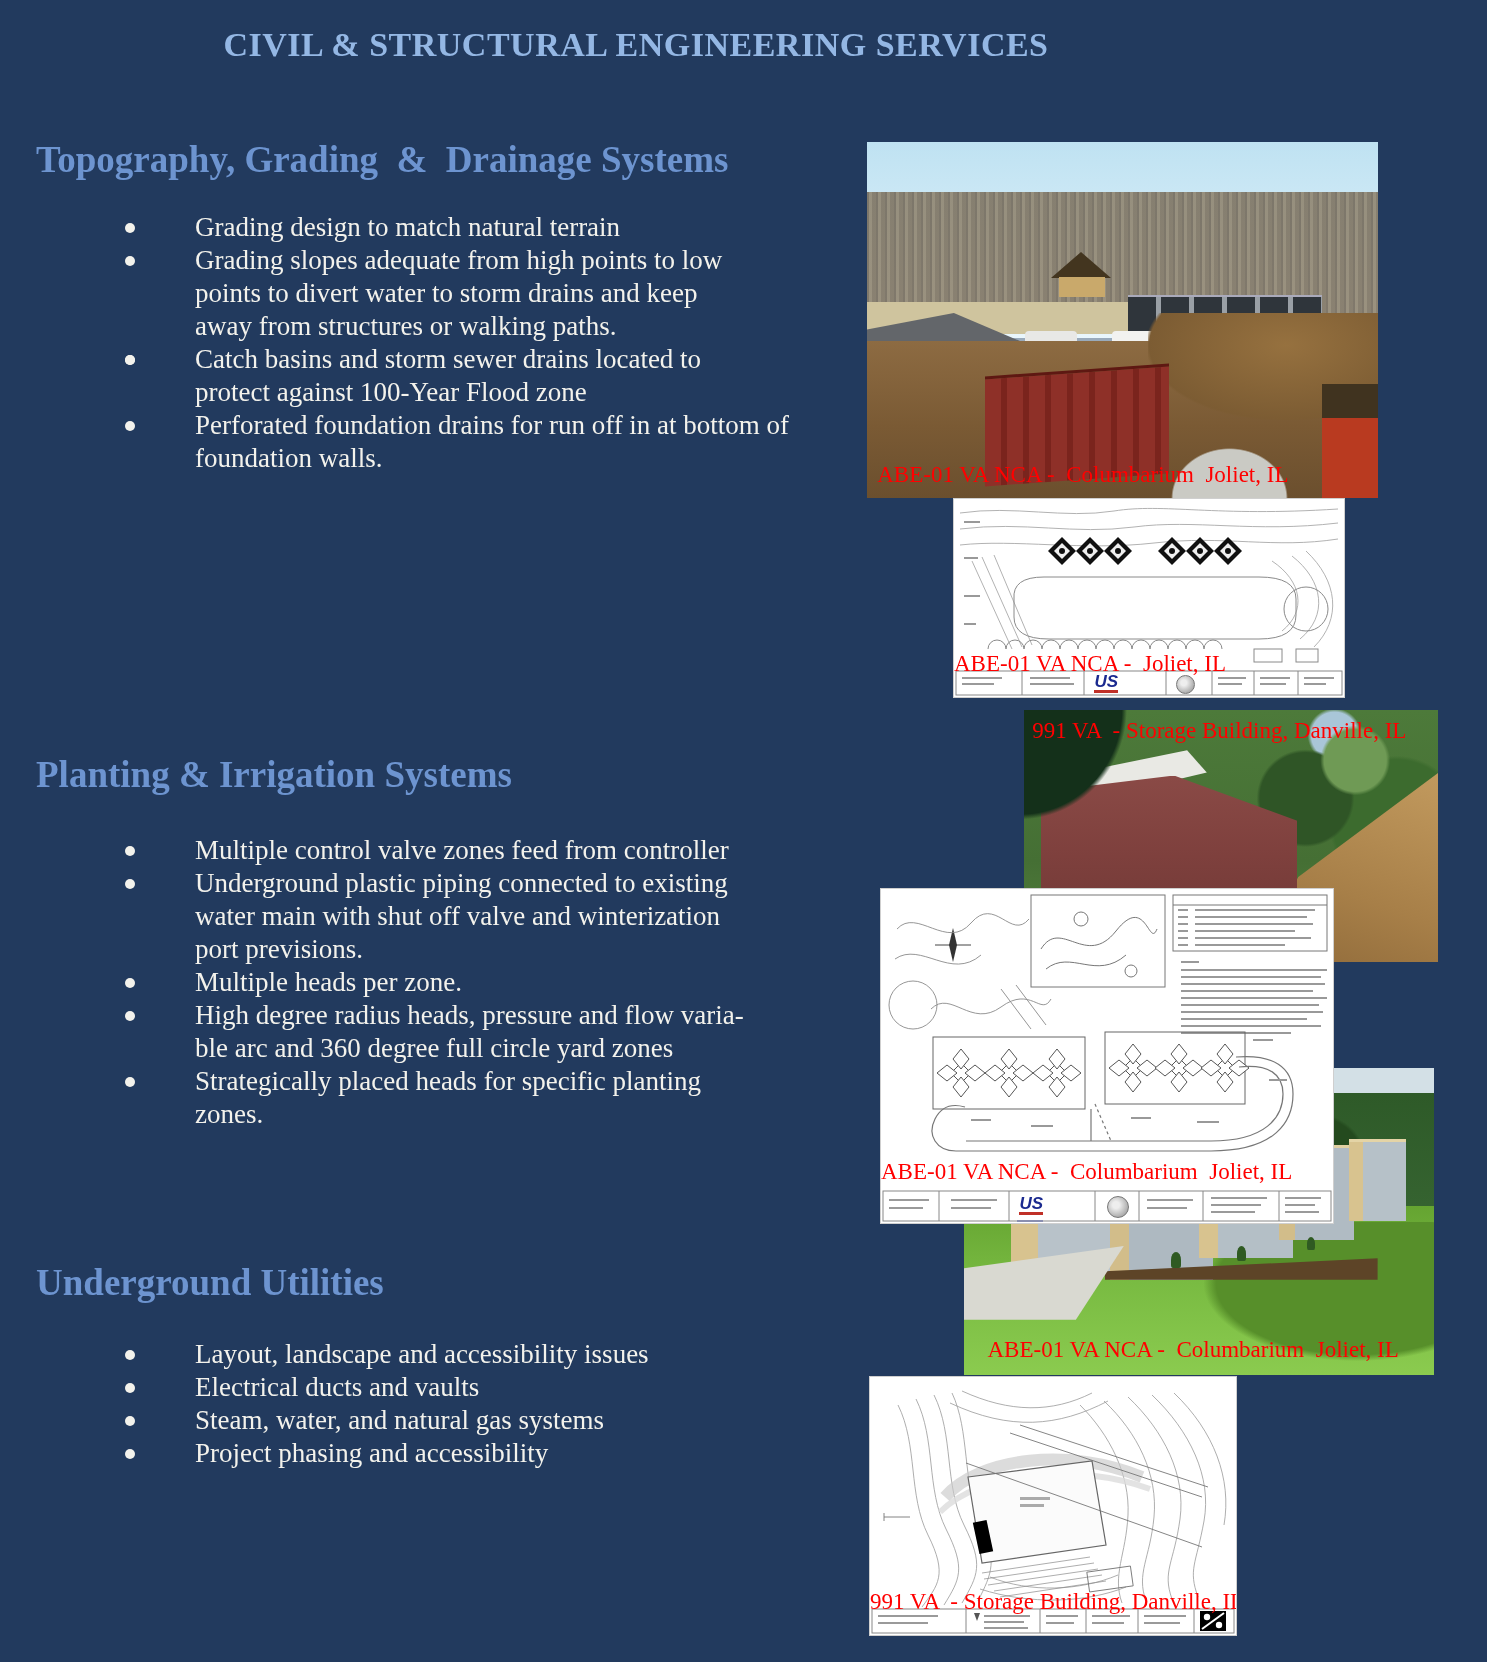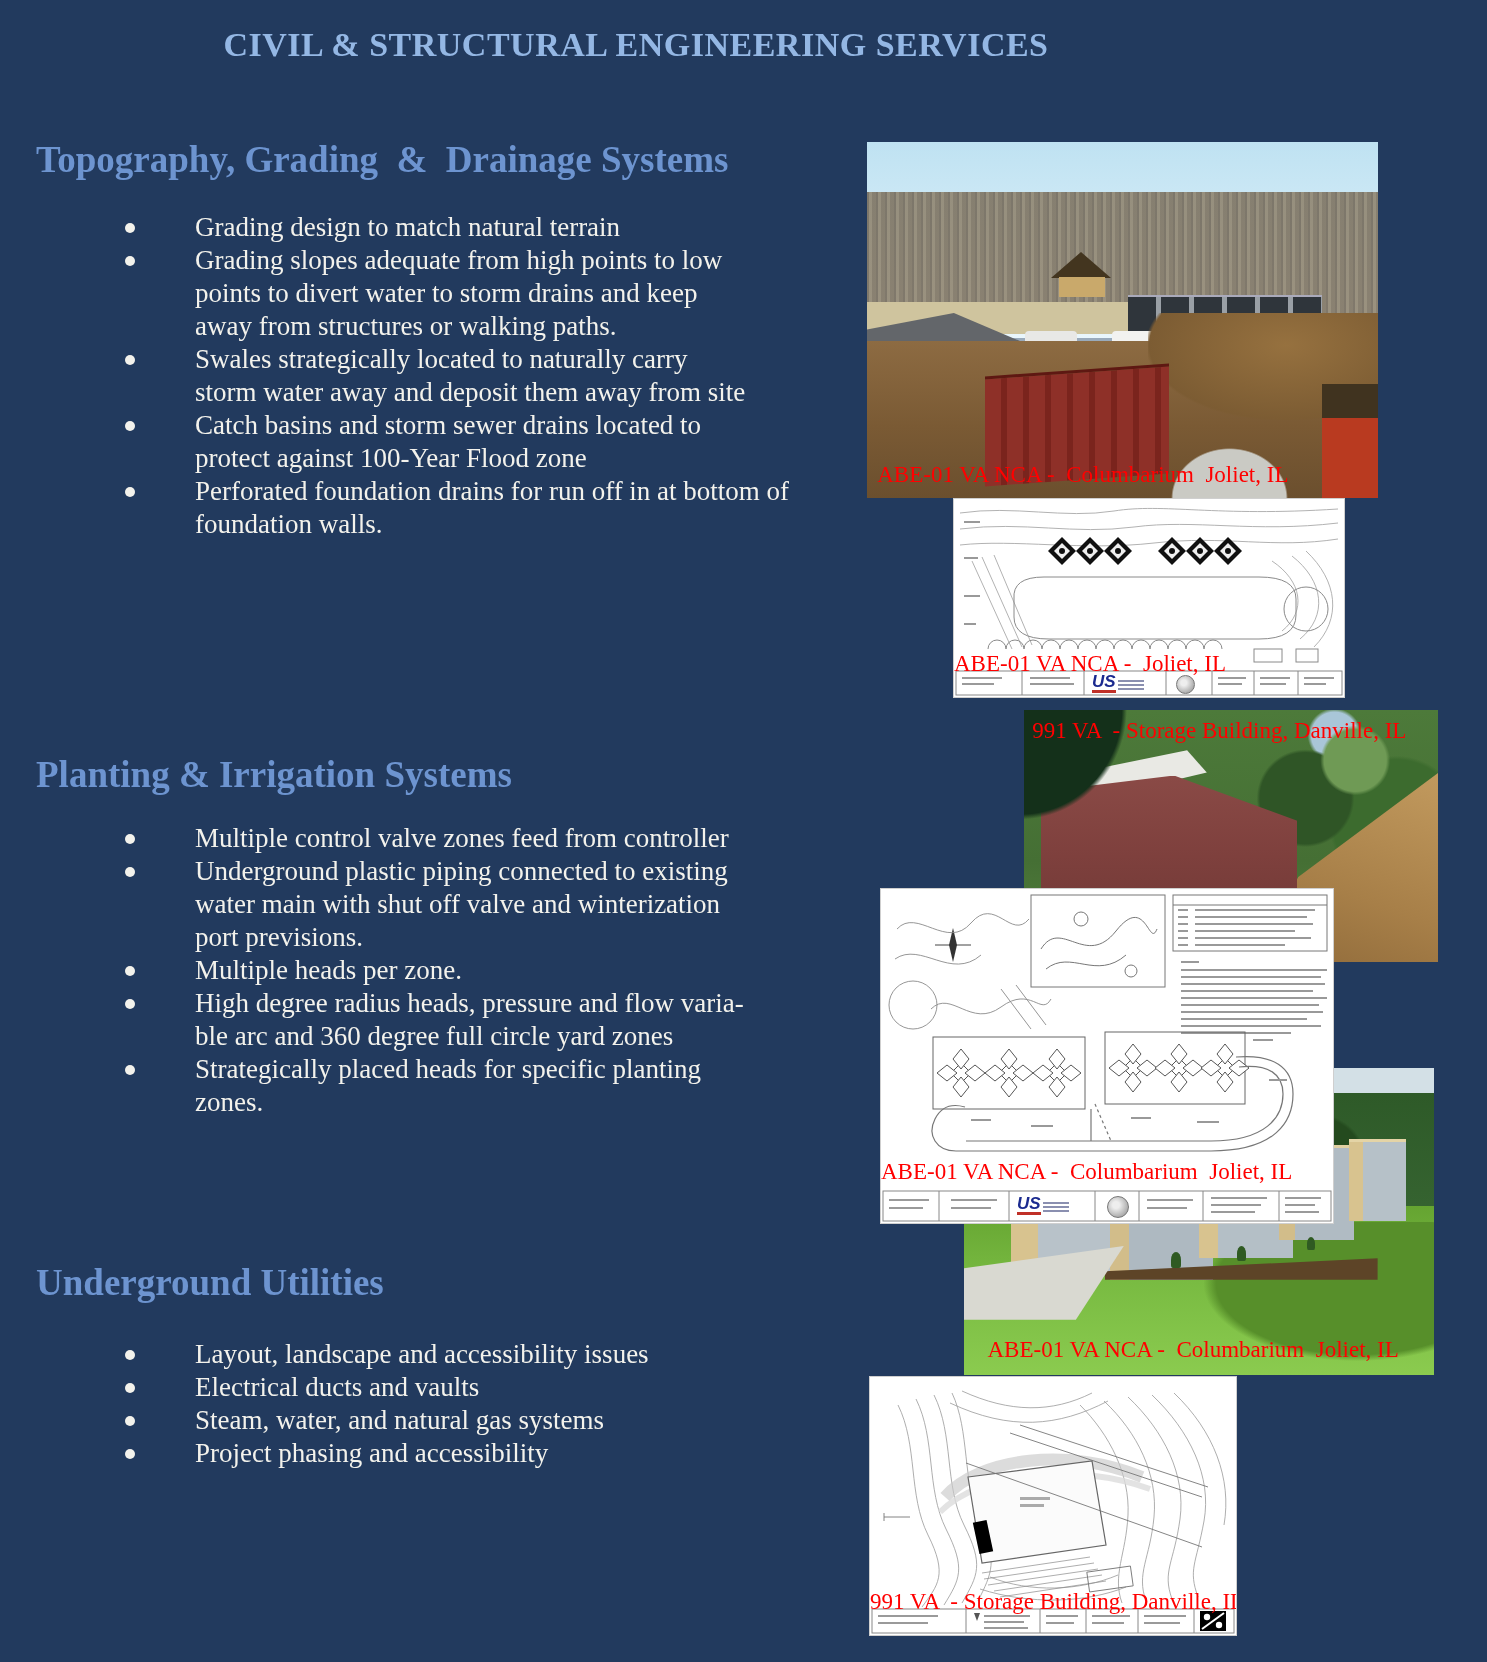--- a/index.html
+++ b/index.html
@@ -33,22 +33,23 @@
   }
   .fig{position:absolute; overflow:hidden; background:#fff;}
   .photo{background:#9ab;}
   .layer{position:absolute;}
   .cap{
     position:absolute; color:var(--red); font-size:23px; line-height:26px;
     text-align:left; white-space:pre; z-index:30; pointer-events:none;
   }
   svg{display:block;}
   .uslogo{
-    position:absolute; z-index:5; display:flex; align-items:center; gap:2px;
+    position:absolute; z-index:5; display:flex; align-items:flex-end; gap:2px;
     font-family:"Liberation Sans",sans-serif;
+    flex-direction:column;
   }
   .uslogo .us{
     font-weight:bold; font-style:italic; font-size:17px; line-height:15px; color:#1b2a8f;
     border-bottom:3px solid #c03028; padding-bottom:1px;
   }
   .uslogo .sub{display:flex; flex-direction:column; gap:2px; padding-top:3px;}
   .uslogo .sub i{display:block; width:26px; height:2px; background:#8a8fb0;}
   .seal{
     position:absolute; border-radius:50%;
     background:radial-gradient(circle at 40% 40%, #eee 20%, #bbb 60%, #888 100%);
@@ -70,39 +71,37 @@
           <span class="btext">Grading design to match natural terrain</span>
         </li>
       <li>
           <span class="dot"></span>
           <span class="btext">Grading slopes adequate from high points to low
 points to divert water to storm drains and keep
 away from structures or walking paths.</span>
         </li>
       <li>
           <span class="dot"></span>
-          <span class="btext">Swales strategically located to naturally carry
-storm water away and deposit them away from site</span>
         </li>
       <li>
           <span class="dot"></span>
           <span class="btext">Catch basins and storm sewer drains located to
 protect against 100-Year Flood zone</span>
         </li>
       <li>
           <span class="dot"></span>
           <span class="btext">Perforated foundation drains for run off in at bottom of
 foundation walls.</span>
         </li>
     </ul>
   </div>
 
   <div class="section" style="top:753px;">
     <h2>Planting &amp; Irrigation Systems</h2>
-    <ul style="margin-top:26px;">
+    <ul style="margin-top:38px;">
       <li>
           <span class="dot"></span>
           <span class="btext">Multiple control valve zones feed from controller</span>
         </li>
       <li>
           <span class="dot"></span>
           <span class="btext">Underground plastic piping connected to existing
 water main with shut off valve and winterization
 port previsions.</span>
         </li>

